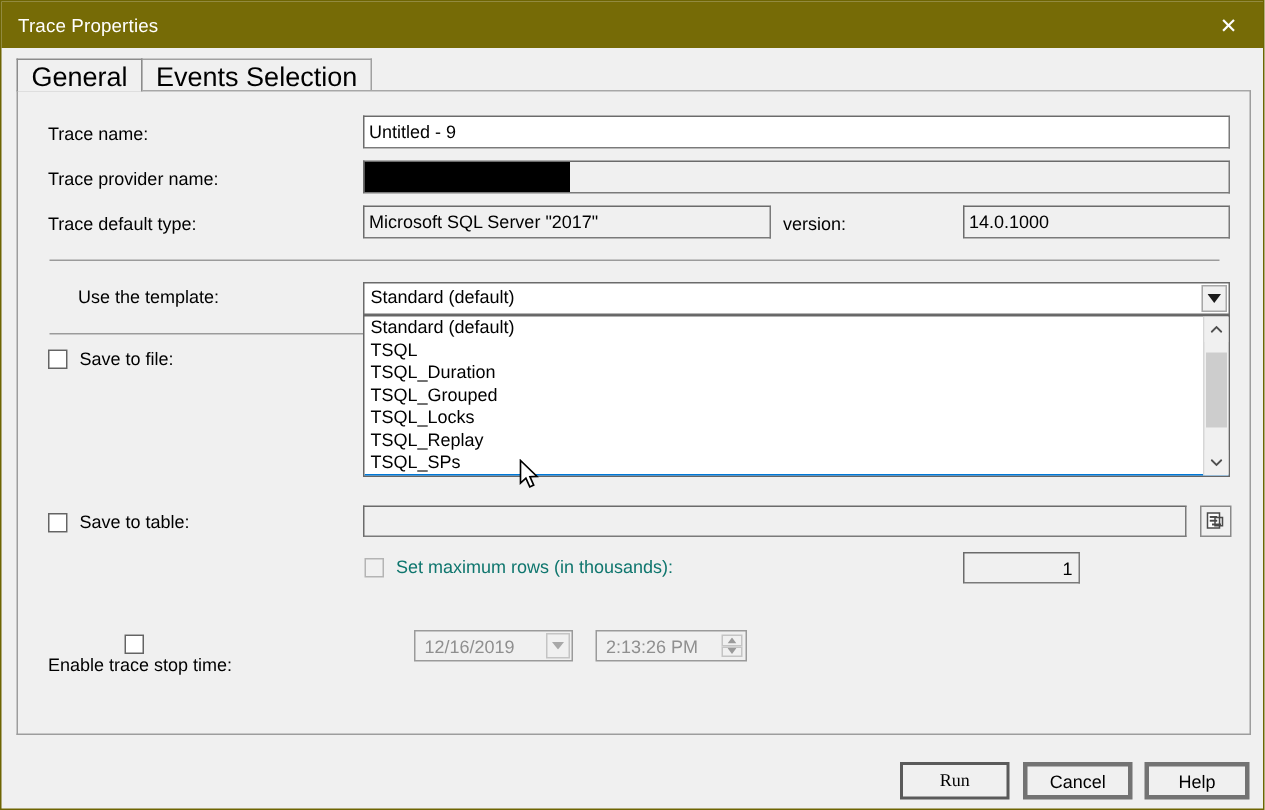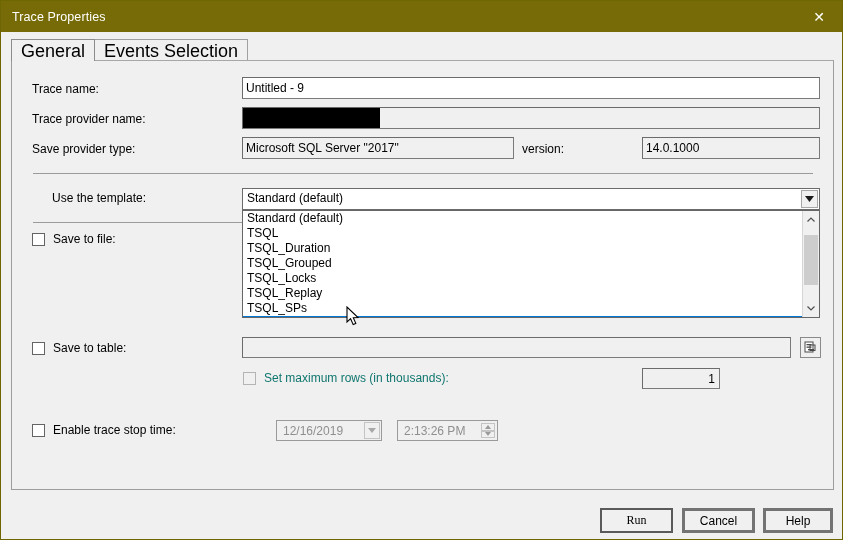--- a/index.html
+++ b/index.html
@@ -360,21 +360,21 @@
 
   </div>
 
   <div class="flabel" style="left:31px; top:81px;">Trace name:</div>
   <div class="tfield" style="left:241px; top:76px; width:578px; height:22px;">Untitled - 9</div>
 
   <div class="flabel" style="left:31px; top:111px;">Trace provider name:</div>
   <div class="tfield readonly" style="left:241px; top:106px; width:578px; height:22px;"></div>
   <div id="redaction" style="left:242px; top:107px; width:137px; height:20px;"></div>
 
-  <div class="flabel" style="left:31px; top:141px;">Save provider type:</div>
+  <div class="flabel" style="left:31px; top:141px;">Trace default type:</div>
   <div class="tfield readonly" style="left:241px; top:136px; width:272px; height:22px;">Microsoft SQL Server "2017"</div>
   <div class="flabel" style="left:521px; top:141px;">version:</div>
   <div class="tfield readonly" style="left:641px; top:136px; width:178px; height:22px;">14.0.1000</div>
 
   <div class="flabel" style="left:31px; top:190px;margin-left:20px;">Use the template:</div>
 
   <div id="combo">
     <span id="combo-text">Standard (default)</span>
     <span id="combo-arrow">
       <svg width="9" height="6" viewBox="0 0 9 6">
@@ -402,21 +402,21 @@
       <rect x="6" y="4" width="5" height="5.5" fill="none" stroke="#4a4a4a" stroke-width="1"></rect>
     </svg>
   </div>
 
   <div class="cbrow" style="left:242px; top:370px;">
     <span class="cbbox disabled"></span>
     <span class="cblabel disabled">Set maximum rows (in thousands):</span>
   </div>
   <div class="tfield num empty-ro" style="left:641px; top:367px; width:78px; height:21px;">1</div>
 
-  <div class="cbrow" style="left:31px; top:422px;">
+  <div class="cbrow" style="left:31px; top:422px;flex-direction:column;">
     <span class="cbbox"></span>
     <span class="cblabel">Enable trace stop time:</span>
   </div>
 
   <div class="picker" style="left:275px; top:419px; width:106px; height:21px;">
     <span>12/16/2019</span>
     <span class="picker-arrow">
       <svg width="8" height="5" viewBox="0 0 8 5">
         <polygon points="0,0 8,0 4,5" fill="#a8a8a8"></polygon>
       </svg>

